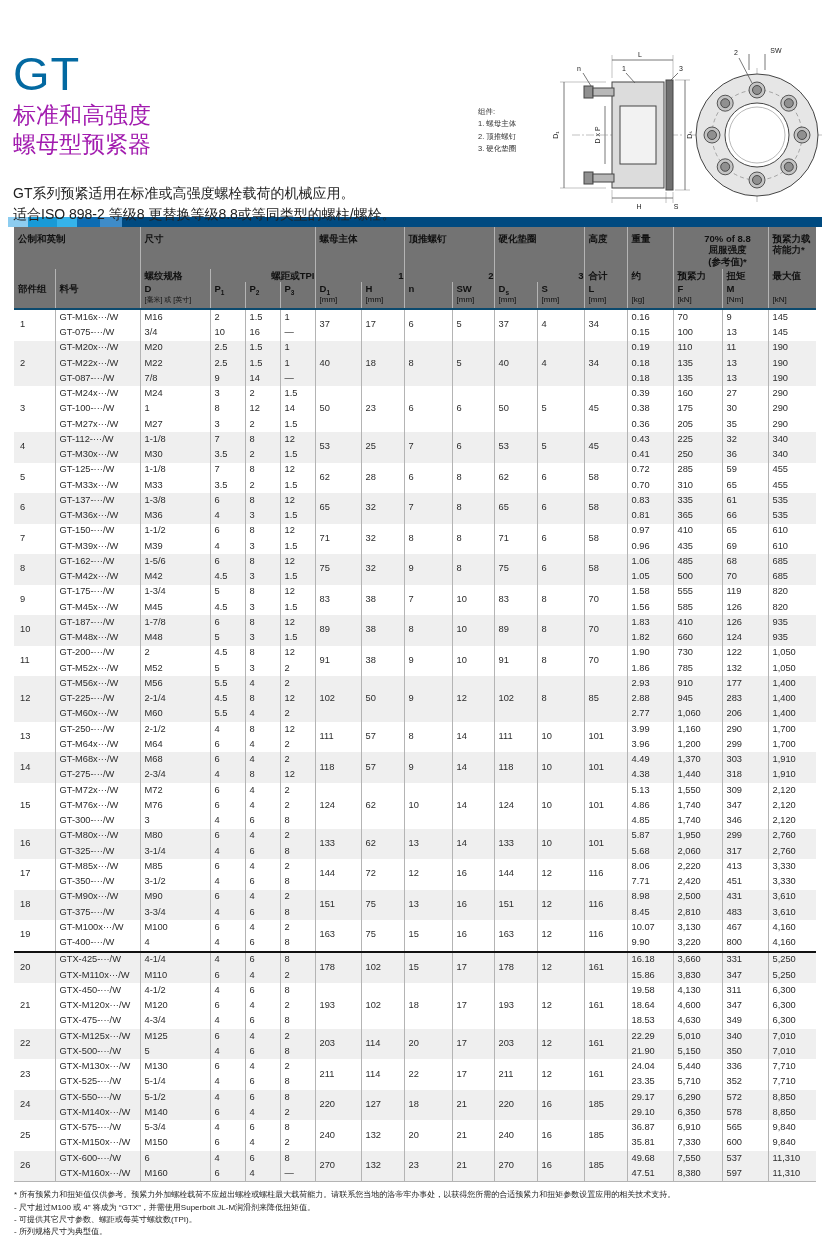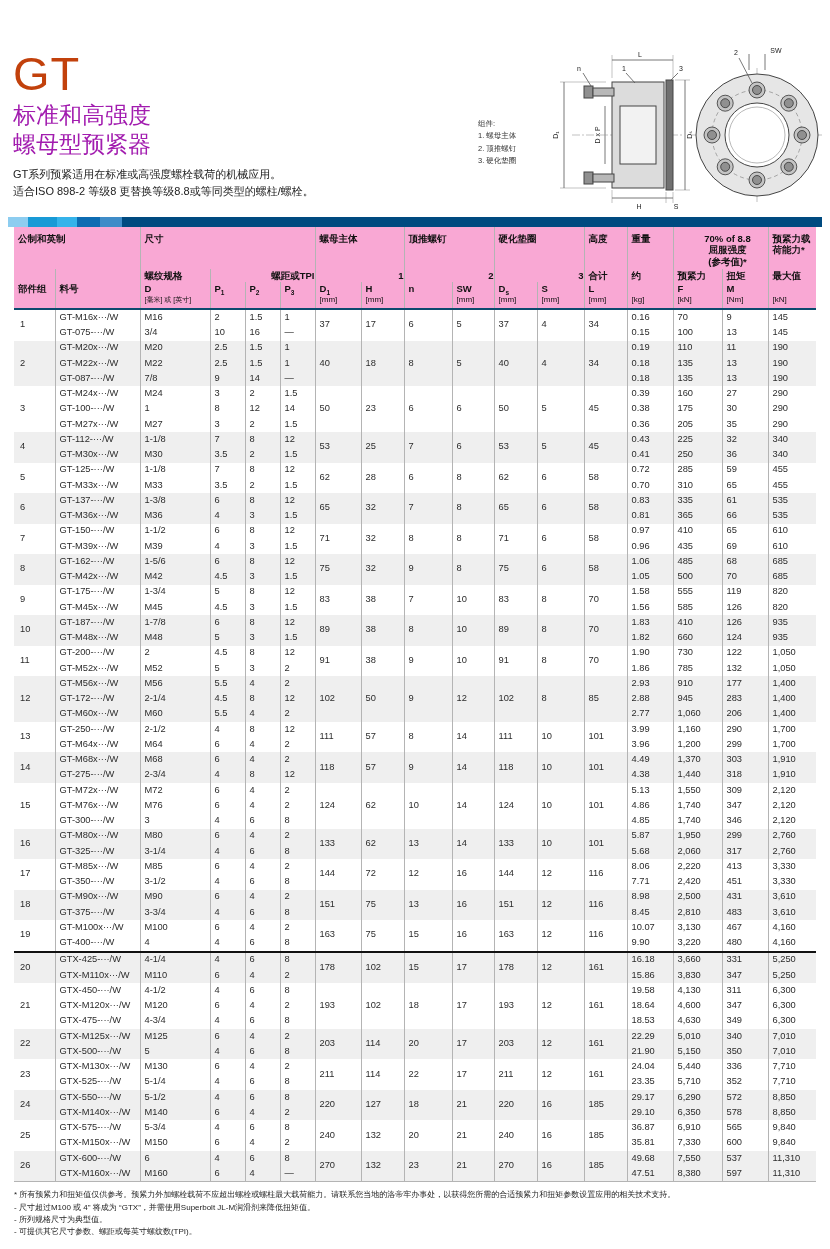--- a/index.html
+++ b/index.html
@@ -1,30 +1,30 @@
 <!DOCTYPE html>
 <html><head>
 <meta charset="utf-8">
 <style>
   html,body{margin:0;padding:0}
   body{width:830px;height:1249px;background:#fff;overflow:hidden;position:relative;
        font-family:"Liberation Sans","DejaVu Sans",sans-serif;color:#1a1a1a;}
   .top{position:relative;height:217px;}
   .title-block{position:absolute;left:13px;top:50px;}
-  .gt-title{font-size:47px;font-weight:300;line-height:1;letter-spacing:1px;margin:0;color:#c2410c;}
+  .gt-title{font-size:47px;font-weight:300;line-height:1;letter-spacing:1px;margin:0;color:#0369a1;}
   .subtitle{font-size:23px;line-height:1.24;margin-top:5px;color:#a21caf;font-family:Liberation Serif, serif;}
-  .desc{font-size:11px;line-height:1.5;margin-top:7px;color:#222;}
-  .legend{position:absolute;left:478px;top:118px;font-size:7.5px;line-height:1.65;color:#333;}
+  .desc{font-size:14px;line-height:1.5;margin-top:24px;color:#222;}
+  .legend{position:absolute;left:478px;top:106px;font-size:7.5px;line-height:1.65;color:#333;}
   .drawings{position:absolute;left:542px;top:40px;width:280px;height:172px;}
   svg text{stroke:none;fill:#222;font-size:7px;font-family:"Liberation Sans","DejaVu Sans",sans-serif;}
   .bar{display:flex;height:10px;margin:0 8px;}
   .bar div{height:100%;}
   table{border-collapse:collapse;table-layout:fixed;margin:0 14px;width:802px;border-bottom:1px solid #b4b4b4;}
   th,td{overflow:hidden;}
-  thead th{border-left:1px solid #b4b4b4;background:#f9a8d4;color:#111;}
+  thead th{border-left:1px solid #b4b4b4;background:#737373;color:#111;}
   .nb{border-left:none !important;}
   .hA th{font-weight:700;font-size:9.5px;text-align:left;vertical-align:top;height:36px;
          padding:6px 2px 0 4px;white-space:pre-line;line-height:1.2;}
   .hA th.ctr{text-align:center;padding-left:16px;}
   .hB th{font-weight:700;font-size:9.5px;text-align:left;height:13px;padding:0 0 0 4px;line-height:1;}
   .hB th.ctr{text-align:right;padding:0;}
   .hC th{font-weight:700;font-size:9.5px;text-align:left;vertical-align:top;
          padding:1px 0 3px 4px;border-bottom:2px solid #0c4a6e;}
   .sym{height:12px;line-height:12px;}
   .unit{font-weight:400;font-size:8px;line-height:10px;}
@@ -633,21 +633,21 @@
         <td rowspan="3">12</td>
         <td rowspan="3">102</td>
         <td rowspan="3">8</td>
         <td rowspan="3">85</td>
         <td>2.93</td>
         <td>910</td>
         <td>177</td>
         <td>1,400</td>
       </tr>
       <tr class="g">
-        <td>GT-172-···/W</td>
+        <td>GT-225-···/W</td>
         <td>2-1/4</td>
         <td>4.5</td>
         <td>8</td>
         <td>12</td>
         <td>2.88</td>
         <td>945</td>
         <td>283</td>
         <td>1,400</td>
       </tr>
       <tr class="g">
@@ -872,21 +872,21 @@
         <td>4,160</td>
       </tr>
       <tr class="w">
         <td>GT-400-···/W</td>
         <td>4</td>
         <td>4</td>
         <td>6</td>
         <td>8</td>
         <td>9.90</td>
         <td>3,220</td>
-        <td>480</td>
+        <td>800</td>
         <td>4,160</td>
       </tr>
       <tr class="g sb">
         <td rowspan="2" class="c0">20</td>
         <td>GTX-425-···/W</td>
         <td>4-1/4</td>
         <td>4</td>
         <td>6</td>
         <td>8</td>
         <td rowspan="2">178</td>
@@ -1102,15 +1102,15 @@
         <td>8,380</td>
         <td>597</td>
         <td>11,310</td>
       </tr>
     </tbody>
 </table>
 
 <div class="notes">
   <p>* 所有预紧力和扭矩值仅供参考。预紧力外加螺栓载荷不应超出螺栓或螺柱最大载荷能力。请联系您当地的洛帝牢办事处，以获得您所需的合适预紧力和扭矩参数设置应用的相关技术支持。</p>
   <p>- 尺寸超过M100 或 4" 将成为 “GTX”，并需使用Superbolt JL-M润滑剂来降低扭矩值。</p>
+  <p>- 可提供其它尺寸参数、螺距或每英寸螺纹数(TPI)。</p>
   <p>- 所列规格尺寸为典型值。</p>
-  <p>- 可提供其它尺寸参数、螺距或每英寸螺纹数(TPI)。</p>
 </div>
 
 </body></html>

